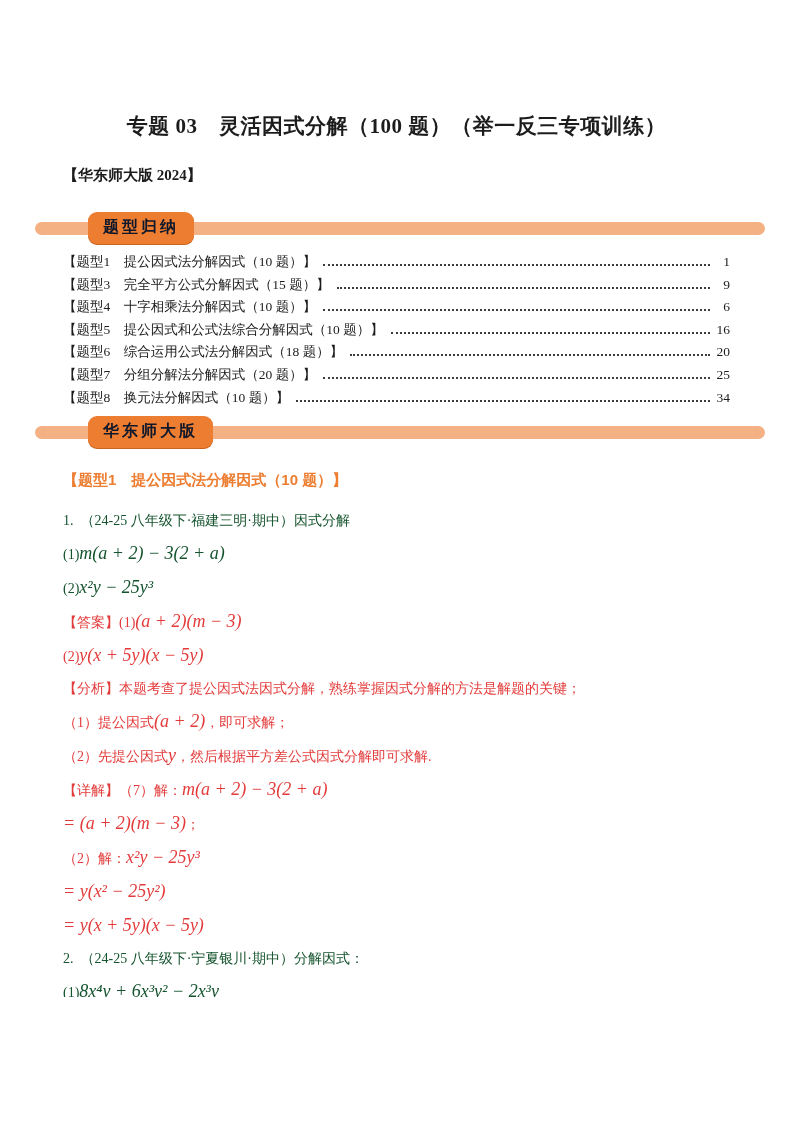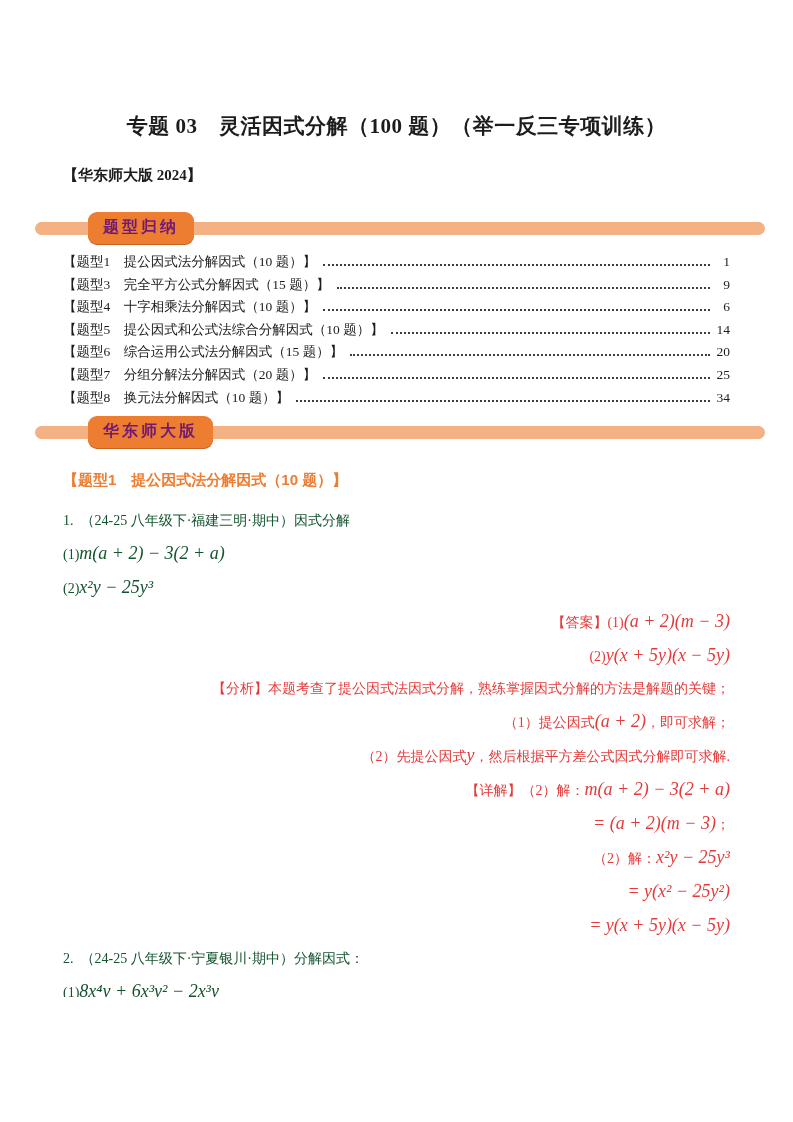--- a/index.html
+++ b/index.html
@@ -31,21 +31,21 @@
   }
   
   .strip { position:relative; height:32px; margin-top:27px; }
   .strip-2 { margin-top:7px; }
   .strip-bar {
     position:absolute; left:-28px; right:-35px; top:10px; height:13px;
     background:#F4B183; border-radius:7px;
   }
   .strip-badge {
     position:absolute; left:25px; top:0;
-    background:#ED7D31; color:#701a75;
+    background:#ED7D31; color:#0f172a;
     font-family:"Liberation Sans", sans-serif;
     font-weight:bold; font-size:16px; letter-spacing:3px;
     padding:5px 15px 6px 15px;
     border-radius:9px;
     box-shadow:0 1px 0 #c9631f;
   }
   
   .toc { margin-top:7px; }
   .toc-row {
     display:flex; align-items:baseline;
@@ -70,21 +70,21 @@
   }
   
   .content { margin-top:20px; }
   .para {
     white-space:pre-wrap;
     font-size:14px;
     line-height:22px;
     margin-bottom:10px;
     color:#14532d;
   }
-  .para.red { color:#E33B3B;text-align:right; }
+  .para.red { color:#E33B3B; }
   .seg-cn  { font-family:"Liberation Serif", serif; }
   .seg-math{
     font-family:"Liberation Serif", serif;
     font-style:italic;
     font-size:18px;
   }
 </style>
 </head>
 <body>
 
@@ -111,24 +111,24 @@
         <span class="toc-page">9</span>
       </div>
       <div class="toc-row">
         <span class="toc-label">【题型4　十字相乘法分解因式（10 题）】</span>
         <span class="toc-dots"></span>
         <span class="toc-page">6</span>
       </div>
       <div class="toc-row">
         <span class="toc-label">【题型5　提公因式和公式法综合分解因式（10 题）】</span>
         <span class="toc-dots"></span>
-        <span class="toc-page">14</span>
+        <span class="toc-page">16</span>
       </div>
       <div class="toc-row">
-        <span class="toc-label">【题型6　综合运用公式法分解因式（15 题）】</span>
+        <span class="toc-label">【题型6　综合运用公式法分解因式（18 题）】</span>
         <span class="toc-dots"></span>
         <span class="toc-page">20</span>
       </div>
       <div class="toc-row">
         <span class="toc-label">【题型7　分组分解法分解因式（20 题）】</span>
         <span class="toc-dots"></span>
         <span class="toc-page">25</span>
       </div>
       <div class="toc-row">
         <span class="toc-label">【题型8　换元法分解因式（10 题）】</span>
@@ -146,21 +146,21 @@
 
   <div class="content">
       <div class="para "><span class="seg-cn">1.  （24-25 八年级下·福建三明·期中）因式分解</span></div>
       <div class="para "><span class="seg-cn">(1)</span><span class="seg-math">m(a + 2) − 3(2 + a)</span></div>
       <div class="para "><span class="seg-cn">(2)</span><span class="seg-math">x²y − 25y³</span></div>
       <div class="para red"><span class="seg-cn">【答案】(1)</span><span class="seg-math">(a + 2)(m − 3)</span></div>
       <div class="para red"><span class="seg-cn">(2)</span><span class="seg-math">y(x + 5y)(x − 5y)</span></div>
       <div class="para red"><span class="seg-cn">【分析】本题考查了提公因式法因式分解，熟练掌握因式分解的方法是解题的关键；</span></div>
       <div class="para red"><span class="seg-cn">（1）提公因式</span><span class="seg-math">(a + 2)</span><span class="seg-cn">，即可求解；</span></div>
       <div class="para red"><span class="seg-cn">（2）先提公因式</span><span class="seg-math">y</span><span class="seg-cn">，然后根据平方差公式因式分解即可求解.</span></div>
-      <div class="para red"><span class="seg-cn">【详解】（2）解：</span><span class="seg-math">m(a + 2) − 3(2 + a)</span></div>
+      <div class="para red"><span class="seg-cn">【详解】（7）解：</span><span class="seg-math">m(a + 2) − 3(2 + a)</span></div>
       <div class="para red"><span class="seg-math">= (a + 2)(m − 3)</span><span class="seg-cn">；</span></div>
       <div class="para red"><span class="seg-cn">（2）解：</span><span class="seg-math">x²y − 25y³</span></div>
       <div class="para red"><span class="seg-math">= y(x² − 25y²)</span></div>
       <div class="para red"><span class="seg-math">= y(x + 5y)(x − 5y)</span></div>
       <div class="para "><span class="seg-cn">2.  （24-25 八年级下·宁夏银川·期中）分解因式：</span></div>
       <div class="para "><span class="seg-cn">(1)</span><span class="seg-math">8x⁴y + 6x³y² − 2x³y</span></div>
       <div class="para "><span class="seg-cn">(2)</span><span class="seg-math">a(x − y) + b(y − x)</span><span class="seg-cn">.</span></div>
     </div>
 
 </div>

